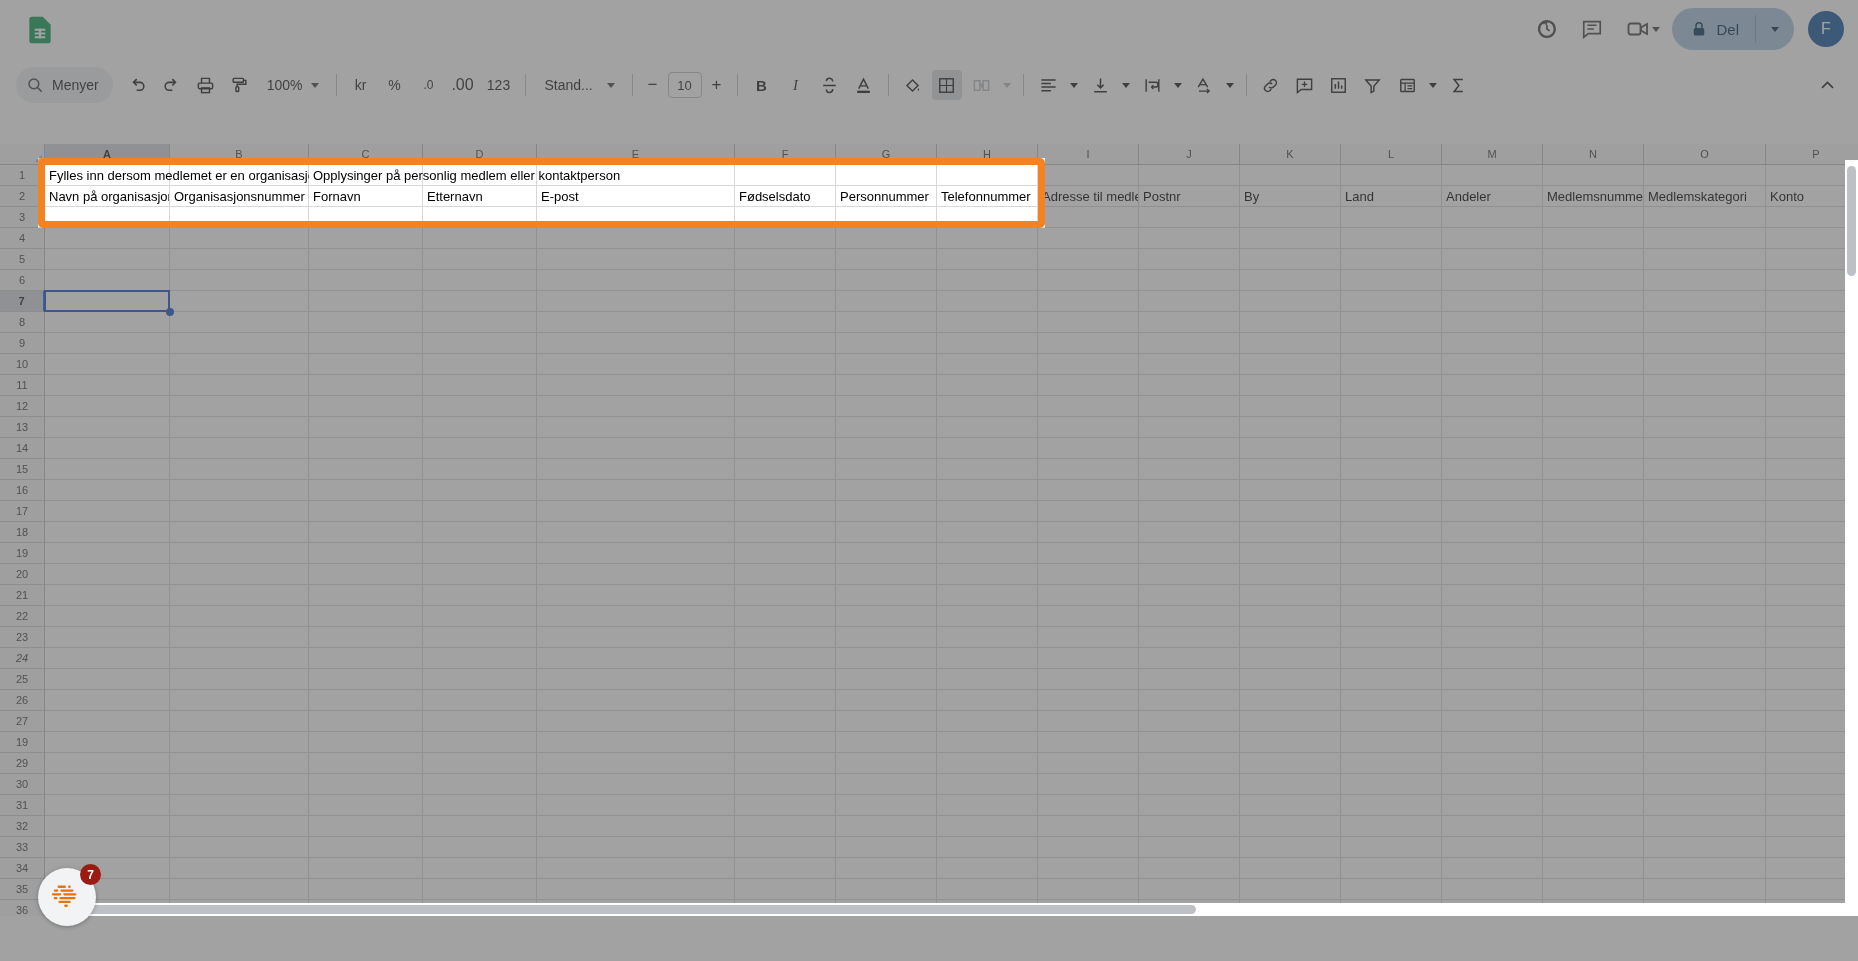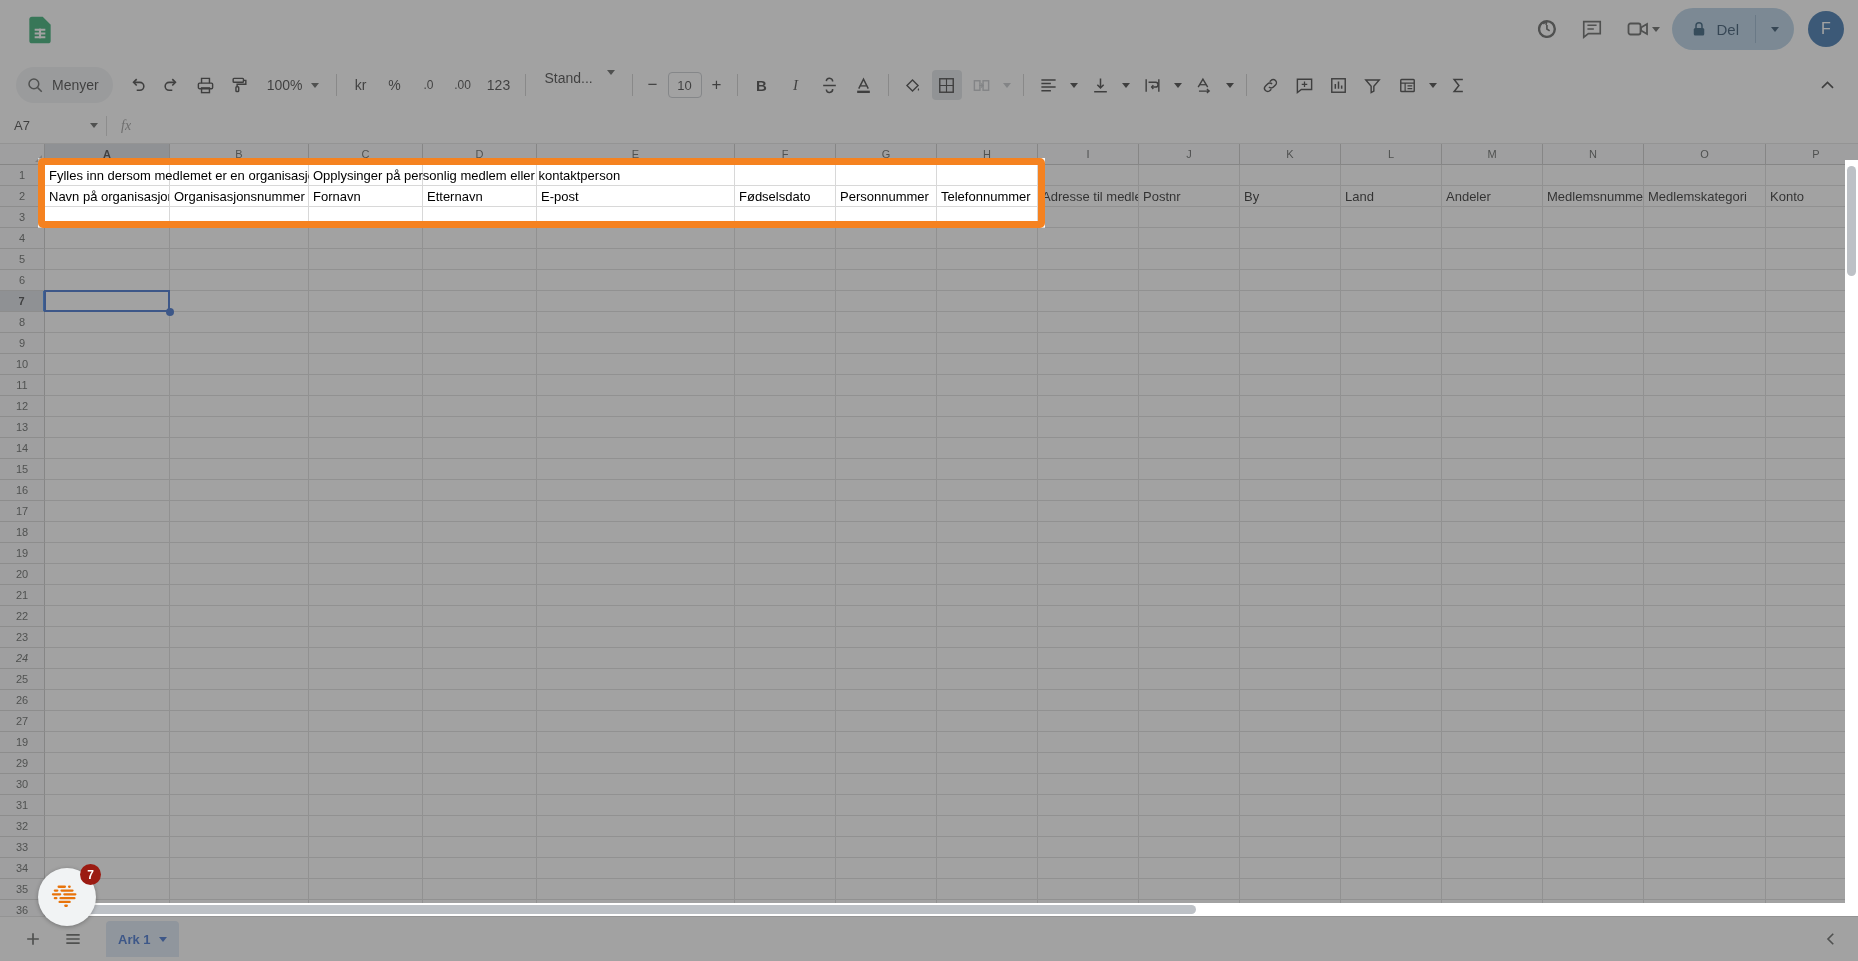--- a/index.html
+++ b/index.html
@@ -112,21 +112,21 @@
   .tb-btn.active { background: #d9dde1; }
   .tb-btn svg { width: 19px; height: 19px; fill: #1f1f1f; }
   .tb-btn.disabled svg { fill: #b8bcc0; }
   .tb-text { font-size: 14px; color: #1f1f1f; }
   .tb-zoom {
     display: flex; align-items: center; gap: 8px;
     padding: 0 8px; height: 30px; border-radius: 4px; margin: 0 2px;
   }
   .tb-sep { width: 1px; height: 22px; background: #c7c7c7; margin: 0 7px; }
   .tb-font {
-    display: flex; justify-content: space-between;
+    display: flex; align-items: center; justify-content: space-between;
     width: 84px; height: 30px; padding: 0 6px 0 8px;
     border-radius: 4px; margin: 0 4px;
   }
   .tb-font span { font-size: 14px; color: #1f1f1f; }
   .fontsize-group { display: flex; align-items: center; gap: 4px; margin: 0 2px; }
   .fs-box {
     width: 34px; height: 26px; border: 1px solid #bdc1c6; border-radius: 4px;
     display: flex; align-items: center; justify-content: center;
     font-size: 13px; color: #1f1f1f;
   }
@@ -388,21 +388,21 @@
       <div class="tb-btn">
         <span class="tb-text">kr</span>
       </div>
       <div class="tb-btn">
         <span class="tb-text">%</span>
       </div>
       <div class="tb-btn">
         <span class="tb-text" style="font-size:12px">.0</span>
       </div>
       <div class="tb-btn">
-        <span class="tb-text" style="font-size:12px">.00</span>
+        <span class="tb-text" style="font-size:16px">.00</span>
       </div>
       <div class="tb-btn" style="width:34px">
         <span class="tb-text">123</span>
       </div>
 
       <div class="tb-sep"></div>
 
       <div class="tb-font">
         <span>Stand...</span>
         <span class="caret"></span>
@@ -555,29 +555,20 @@
       </div>
     </div>
 
     <div class="collapse-btn">
       <svg viewBox="0 0 24 24">
           <path d="M5 15l7-7 7 7" fill="none" stroke="#1f1f1f" stroke-width="2"></path>
         </svg>
     </div>
   </div>
 
-  <div class="formulabar">
-    <div class="namebox">
-      <span>A7</span>
-      <span class="caret"></span>
-    </div>
-    <div class="fb-sep"></div>
-    <div class="fx">fx</div>
-    <div class="fb-input"></div>
-  </div>
 
   <div class="gridwrap">
     <div class="corner"></div>
     <div class="colheaders" id="colheaders">
         <div class="colh selected" style="width: 125px;">A</div>
         <div class="colh" style="width: 139px;">B</div>
         <div class="colh" style="width: 114px;">C</div>
         <div class="colh" style="width: 114px;">D</div>
         <div class="colh" style="width: 198px;">E</div>
         <div class="colh" style="width: 101px;">F</div>
@@ -1309,35 +1300,14 @@
         <rect x="16" y="16" width="14" height="2.4" rx="1.2"></rect>
         <rect x="6" y="20" width="4" height="2.4" rx="1.2"></rect>
         <rect x="12" y="20" width="17" height="2.4" rx="1.2"></rect>
         <rect x="11" y="24" width="13" height="2.4" rx="1.2"></rect>
         <rect x="17" y="28" width="4" height="2.4" rx="1.2"></rect>
       </g>
     </svg>
     <div class="widget-badge">7</div>
   </div>
 
-  <div class="bottombar">
-    <div class="bb-btn">
-      <svg viewBox="0 0 24 24">
-          <path d="M12 5v14M5 12h14" stroke="#444746" stroke-width="2"></path>
-        </svg>
-    </div>
-    <div class="bb-btn" style="margin-left:6px">
-      <svg viewBox="0 0 24 24">
-          <path d="M4 7h16M4 12h16M4 17h16" stroke="#444746" stroke-width="2"></path>
-        </svg>
-    </div>
-    <div class="sheettab">
-      <span>Ark 1</span>
-      <span class="caret"></span>
-    </div>
-    <div class="bb-right">
-      <svg viewBox="0 0 24 24">
-          <path d="M15 5l-7 7 7 7" fill="none" stroke="#444746" stroke-width="2.2"></path>
-        </svg>
-    </div>
-  </div>
 
 </div>
 
 </body></html>

